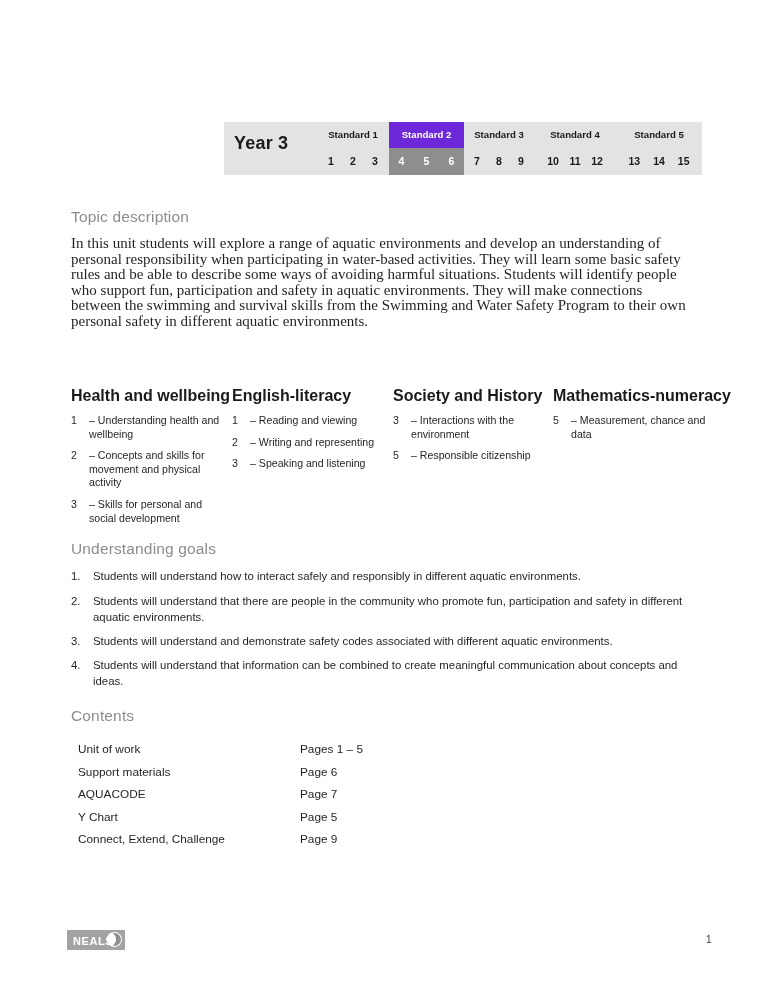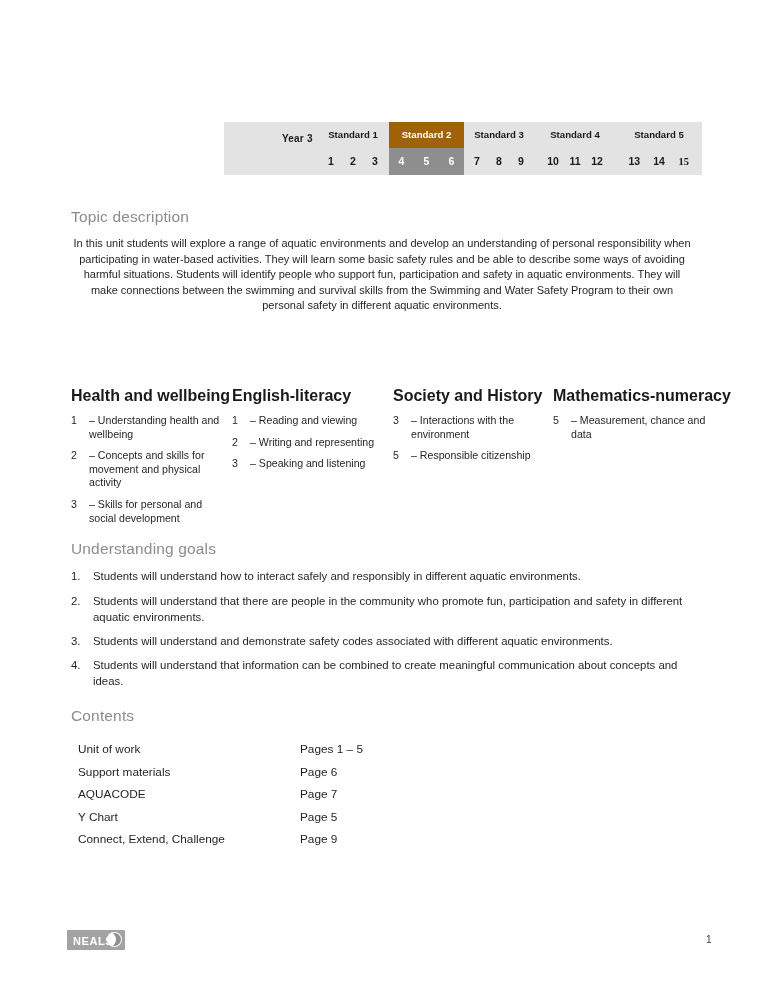--- a/index.html
+++ b/index.html
@@ -42,25 +42,24 @@
     left: 224px;
     top: 122px;
     width: 478px;
     height: 53px;
     background: #e3e3e3;
   }
   .std-year {
     position: absolute;
     left: 10px;
     top: 11px;
-    font-size: 10px;
+    font-size: 18px;
     font-weight: 700;
     color: #1a1a1a;
     letter-spacing: 0.2px;
-    margin-left: 48px;
   }
   .std-head-row {
     position: absolute;
     left: 0;
     top: 0;
     width: 478px;
     height: 26px;
   }
   .std-num-row {
     position: absolute;
@@ -73,21 +72,21 @@
     position: absolute;
     top: 0;
     height: 26px;
     line-height: 26px;
     text-align: center;
     font-size: 9.6px;
     font-weight: 700;
     color: #1a1a1a;
   }
   .std-head.active {
-    background: #a16207;
+    background: #6d28d9;
     color: #ffffff;
   }
   .std-num {
     position: absolute;
     top: 0;
     height: 27px;
     line-height: 27px;
     text-align: center;
     font-size: 10.5px;
     font-weight: 700;
@@ -112,24 +111,25 @@
     color: #8c8c8c;
     letter-spacing: 0.15px;
   }
 
   
   .topic-body {
     position: absolute;
     left: 71px;
     top: 236px;
     width: 622px;
-    font-size: 11px;
+    font-size: 15px;
     line-height: 15.6px;
     color: #231f20;
-    text-align: center;
+    text-align: left;
+    font-family: Liberation Serif, serif;
   }
 
   
   .curr-col {
     position: absolute;
     top: 387px;
   }
   .curr-col-title {
     font-size: 16px;
     font-weight: 700;
@@ -275,21 +275,21 @@
         <div class="std-num active" style="left: 190px; width: 25px;">5</div>
         <div class="std-num active" style="left: 215px; width: 25px;">6</div>
         <div class="std-num" style="left: 242px; width: 22px;">7</div>
         <div class="std-num" style="left: 264px; width: 22px;">8</div>
         <div class="std-num" style="left: 286px; width: 22px;">9</div>
         <div class="std-num" style="left: 318px; width: 22px;">10</div>
         <div class="std-num" style="left: 340px; width: 22px;">11</div>
         <div class="std-num" style="left: 362px; width: 22px;">12</div>
         <div class="std-num" style="left: 398px; width: 24.6667px;">13</div>
         <div class="std-num" style="left: 422.667px; width: 24.6667px;">14</div>
-        <div class="std-num" style="left: 447.333px; width: 24.6667px; font-family: Liberation Serif, serif;">15</div>
+        <div class="std-num" style="left: 447.333px; width: 24.6667px;">15</div>
       </div>
   </div>
 
   <div class="sec-head" style="top:208px;">Topic description</div>
   <div class="topic-body">In this unit students will explore a range of aquatic environments and develop an understanding of personal responsibility when participating in water-based activities. They will learn some basic safety rules and be able to describe some ways of avoiding harmful situations.  Students will identify people who support fun, participation and safety in aquatic environments. They will make connections between the swimming and survival skills from the Swimming and Water Safety Program to their own personal safety in different aquatic environments.</div>
 
   <div id="curriculum-columns">
       <div class="curr-col" style="left: 71px; width: 150px;">
         <div class="curr-col-title">Health and wellbeing</div>
         <div class="curr-item"><span class="num">1</span><span>–</span><span> Understanding health and wellbeing</span></div>

